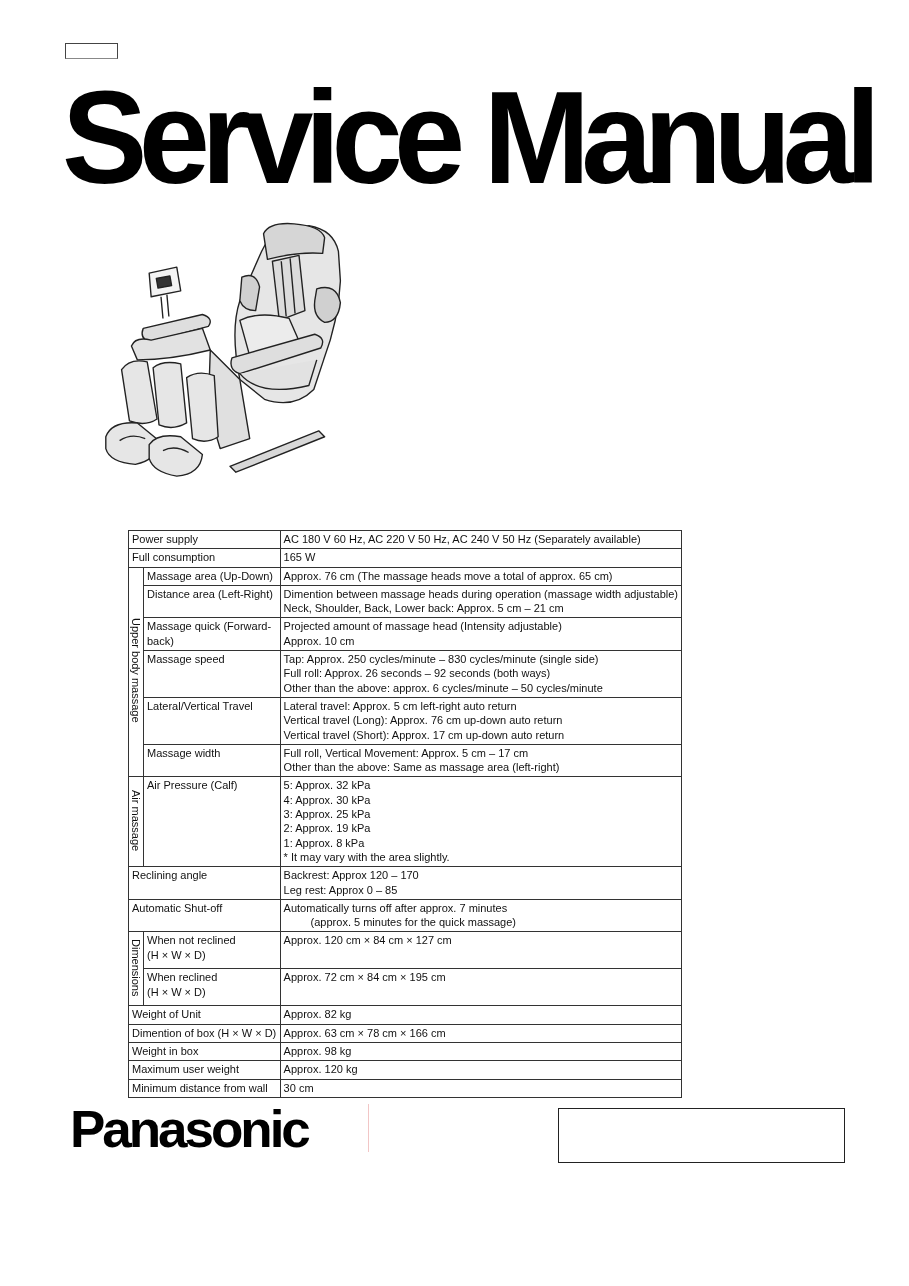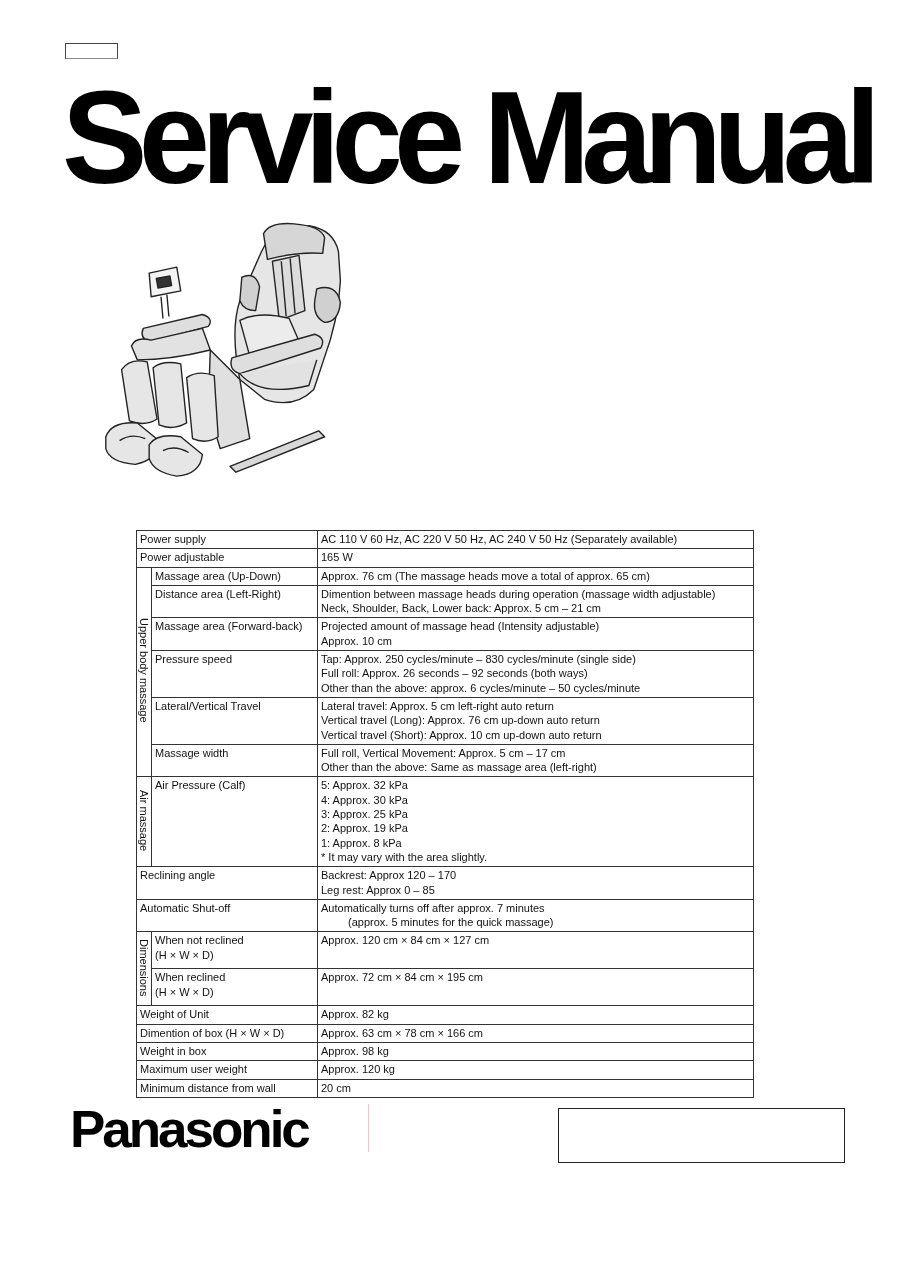--- a/index.html
+++ b/index.html
@@ -15,21 +15,21 @@
       position: absolute; left: 62px; top: 78px; width: 790px;
       font-family: "Liberation Sans", sans-serif; font-weight: bold;
       font-size: 132px; line-height: 120px; letter-spacing: -9px;
       color: #000; white-space: nowrap;
       transform: scaleX(0.97); transform-origin: left top;
     }
     .chair {
       position: absolute; left: 92px; top: 212px; width: 276px; height: 276px;
     }
     table.spec {
-      position: absolute; left: 136px; top: 530px; width: 618px;
+      position: absolute; left: 128px; top: 530px; width: 554px;
       border-collapse: collapse; font-size: 11px; line-height: 14.3px;
     }
     table.spec td {
       border: 1px solid #333; padding: 1px 3px 2px 3px; vertical-align: top;
     }
     table.spec td.label { width: 160px; }
     table.spec td.sublabel { width: 159px; margin-top: 48px; }
     table.spec td.group {
       width: 14px; padding: 0; text-align: center; vertical-align: middle;
     }
@@ -99,65 +99,65 @@
     <path d="M58 236 Q66 224 90 228 L112 246 Q110 266 86 268 Q62 264 58 250 Z"></path>
     <path d="M28 232 Q40 224 54 230 M72 242 Q84 236 98 244" fill="none"></path>
   </g>
 </svg>
 
 <table class="spec">
   <tbody>
     <tr>
       <td class="label" colspan="2">Power supply</td>
       <td>
-          <span class="line">AC 110 V 60 Hz, AC 220 V 50 Hz, AC 240 V 50 Hz (Separately available)</span>
-        </td>
-    </tr>
-    <tr>
-      <td class="label" colspan="2">Power adjustable</td>
+          <span class="line">AC 180 V 60 Hz, AC 220 V 50 Hz, AC 240 V 50 Hz (Separately available)</span>
+        </td>
+    </tr>
+    <tr>
+      <td class="label" colspan="2">Full consumption</td>
       <td>
           <span class="line">165 W</span>
         </td>
     </tr>
 
     <tr>
       <td class="group" rowspan="6"><span class="vert">Upper body massage</span></td>
       <td class="sublabel">Massage area (Up-Down)</td>
       <td>
           <span class="line">Approx. 76 cm (The massage heads move a total of approx. 65 cm)</span>
         </td>
     </tr>
     <tr>
       <td class="sublabel">Distance area (Left-Right)</td>
       <td>
         <span class="line">Dimention between massage heads during operation (massage width adjustable)</span>
         <span class="line">Neck, Shoulder, Back, Lower back: Approx. 5 cm – 21 cm</span>
       </td>
     </tr>
     <tr>
-      <td class="sublabel">Massage area (Forward-back)</td>
+      <td class="sublabel">Massage quick (Forward-back)</td>
       <td>
         <span class="line">Projected amount of massage head (Intensity adjustable)</span>
         <span class="line">Approx. 10 cm</span>
       </td>
     </tr>
     <tr>
-      <td class="sublabel">Pressure speed</td>
+      <td class="sublabel">Massage speed</td>
       <td>
         <span class="line">Tap: Approx. 250 cycles/minute – 830 cycles/minute (single side)</span>
         <span class="line">Full roll: Approx. 26 seconds – 92 seconds (both ways)</span>
         <span class="line">Other than the above: approx. 6 cycles/minute – 50 cycles/minute</span>
       </td>
     </tr>
     <tr>
       <td class="sublabel">Lateral/Vertical Travel</td>
       <td>
         <span class="line">Lateral travel: Approx. 5 cm left-right auto return</span>
         <span class="line">Vertical travel (Long): Approx. 76 cm up-down auto return</span>
-        <span class="line">Vertical travel (Short): Approx. 10 cm up-down auto return</span>
+        <span class="line">Vertical travel (Short): Approx. 17 cm up-down auto return</span>
       </td>
     </tr>
     <tr>
       <td class="sublabel">Massage width</td>
       <td>
         <span class="line">Full roll, Vertical Movement: Approx. 5 cm – 17 cm</span>
         <span class="line">Other than the above: Same as massage area (left-right)</span>
       </td>
     </tr>
 
@@ -229,21 +229,21 @@
     </tr>
     <tr>
       <td class="label" colspan="2">Maximum user weight</td>
       <td>
           <span class="line">Approx. 120 kg</span>
         </td>
     </tr>
     <tr>
       <td class="label" colspan="2">Minimum distance from wall</td>
       <td>
-          <span class="line">20 cm</span>
+          <span class="line">30 cm</span>
         </td>
     </tr>
   </tbody>
 </table>
 
 <div class="brand">Panasonic</div>
 <div class="brand-divider"></div>
 <div class="model-box-2"></div>
 
 </body></html>

